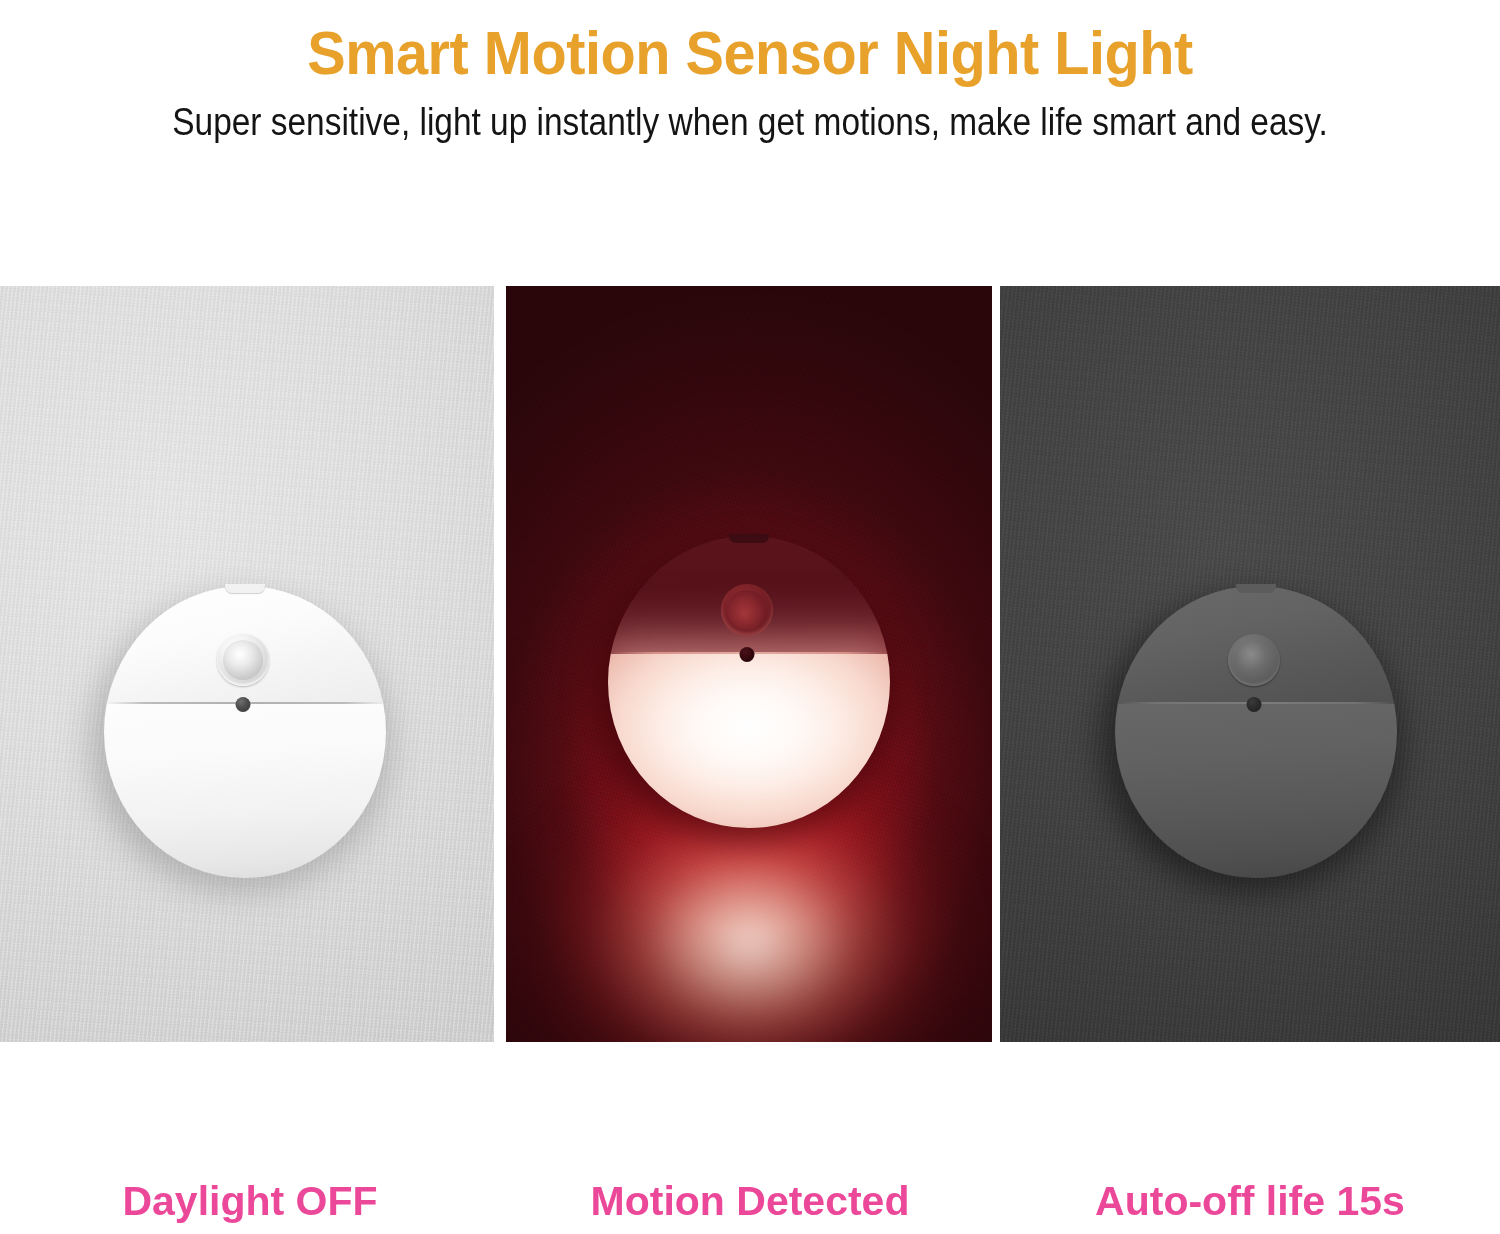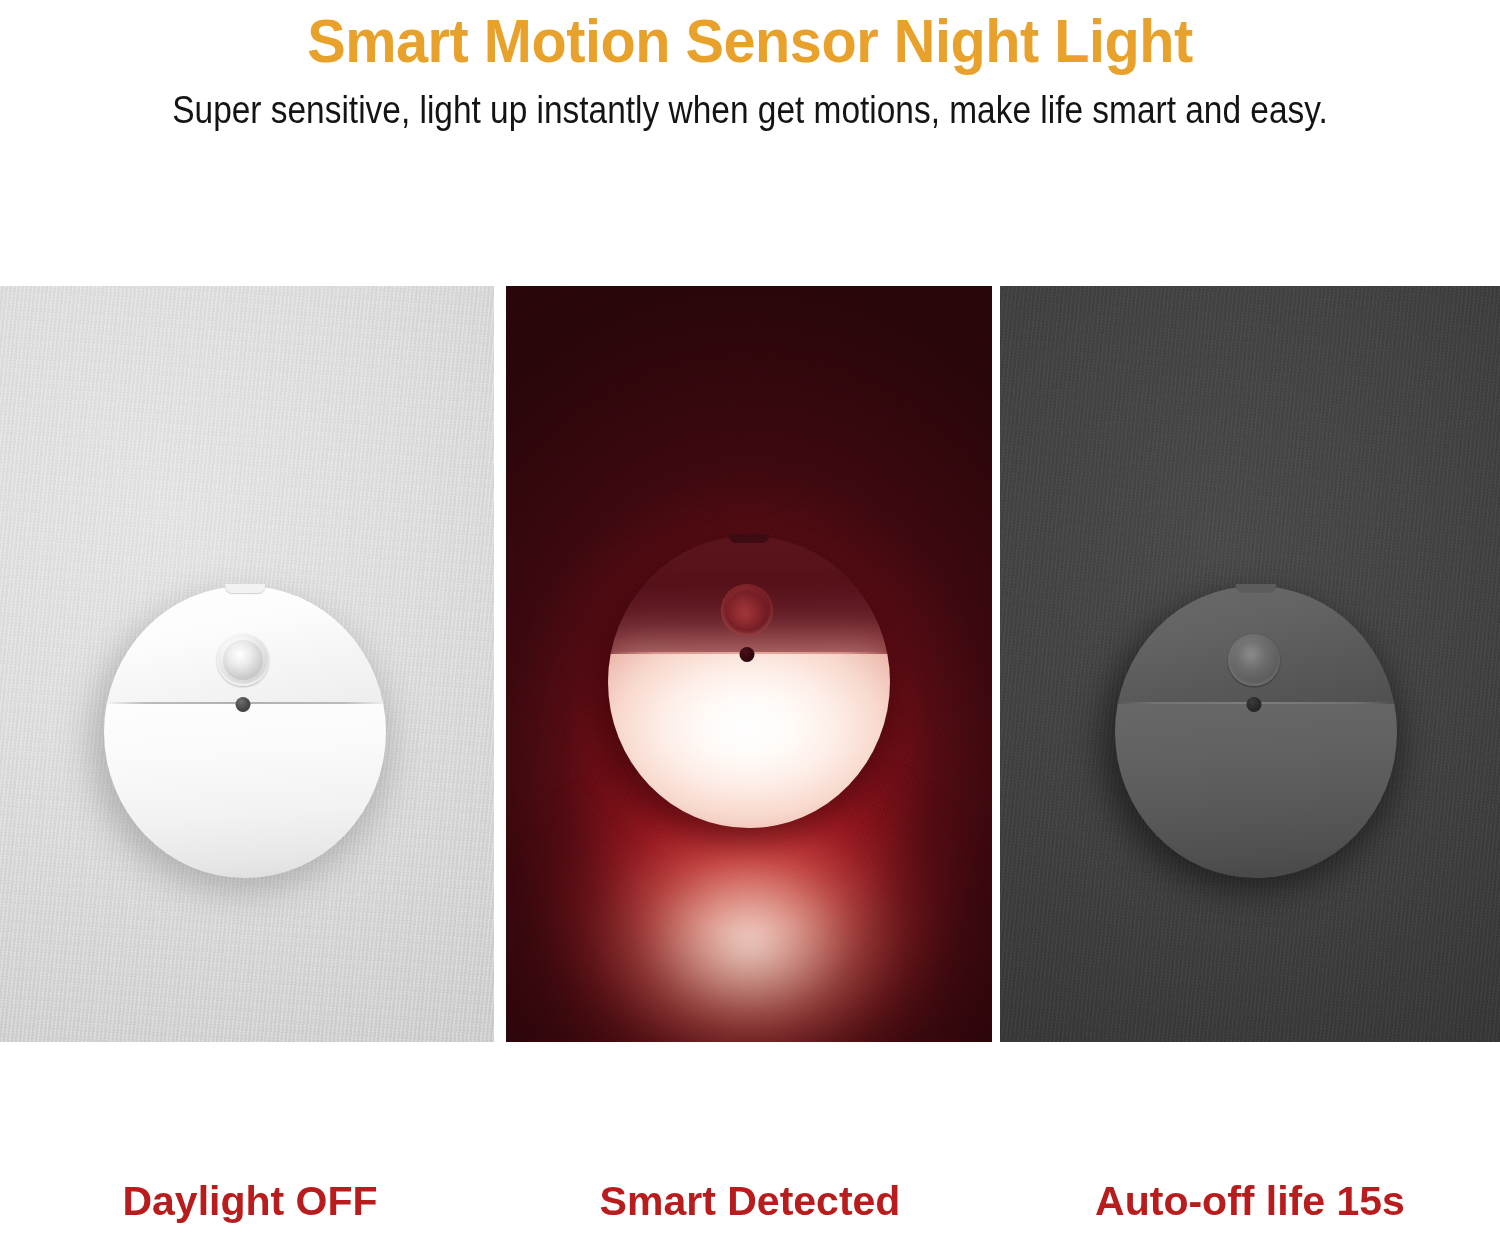--- a/index.html
+++ b/index.html
@@ -12,21 +12,21 @@
     width: 1500px;
     height: 1234px;
     overflow: hidden;
     font-family: "Liberation Sans", "DejaVu Sans", sans-serif;
     position: relative;
   }
 
   
   .header {
     width: 1500px;
-    padding-top: 8px;
+    padding-top: 20px;
     text-align: center;
   }
   .headline {
     font-family: "Liberation Sans Narrow", "Liberation Sans", sans-serif;
     font-weight: bold;
     font-size: 62px;
     line-height: 66px;
     letter-spacing: -0.5px;
     color: #E8A12B;
     transform: scaleX(0.93);
@@ -287,21 +287,21 @@
     text-align: center;
     display: flex;
     align-items: center;
     justify-content: center;
   }
   .caption-text {
     font-family: "Liberation Sans", sans-serif;
     font-weight: bold;
     font-size: 41px;
     line-height: 46px;
-    color: #b91c1c;
+    color: #ec4899;
     white-space: nowrap;
     text-align: center;
   }
 </style>
 </head>
 <body>
 
 <div class="header">
   <div class="headline">Smart Motion Sensor Night Light</div>
   <div class="subhead">Super sensitive, light up instantly when get motions, make life smart and easy.</div>
@@ -362,18 +362,18 @@
     </div>
   </div>
 
 </div>
 
 <div class="captions">
   <div class="caption-cell">
     <span class="caption-text">Daylight OFF</span>
   </div>
   <div class="caption-cell">
-    <span class="caption-text">Smart Detected</span>
+    <span class="caption-text">Motion Detected</span>
   </div>
   <div class="caption-cell">
     <span class="caption-text">Auto-off life 15s</span>
   </div>
 </div>
 
 </body></html>

